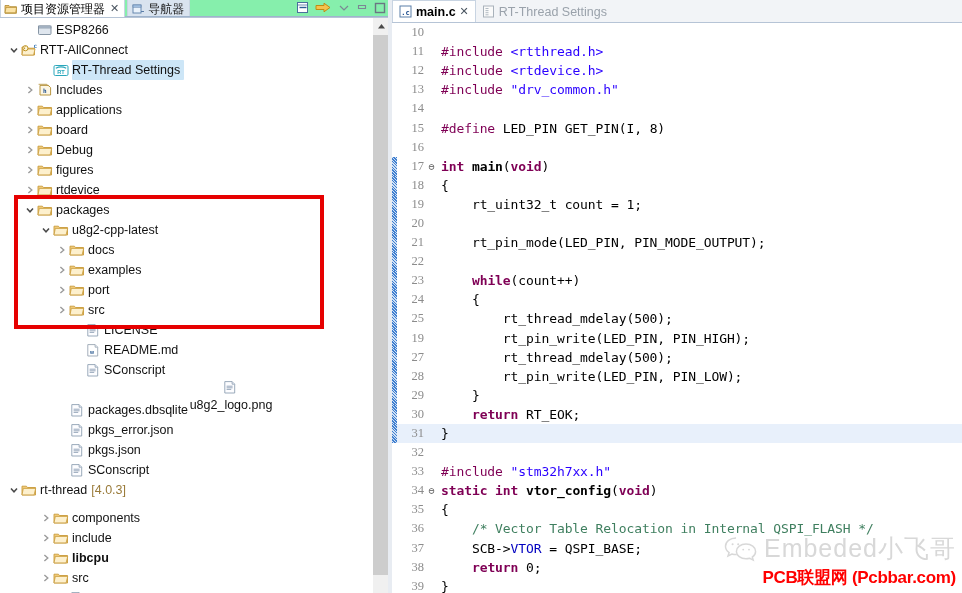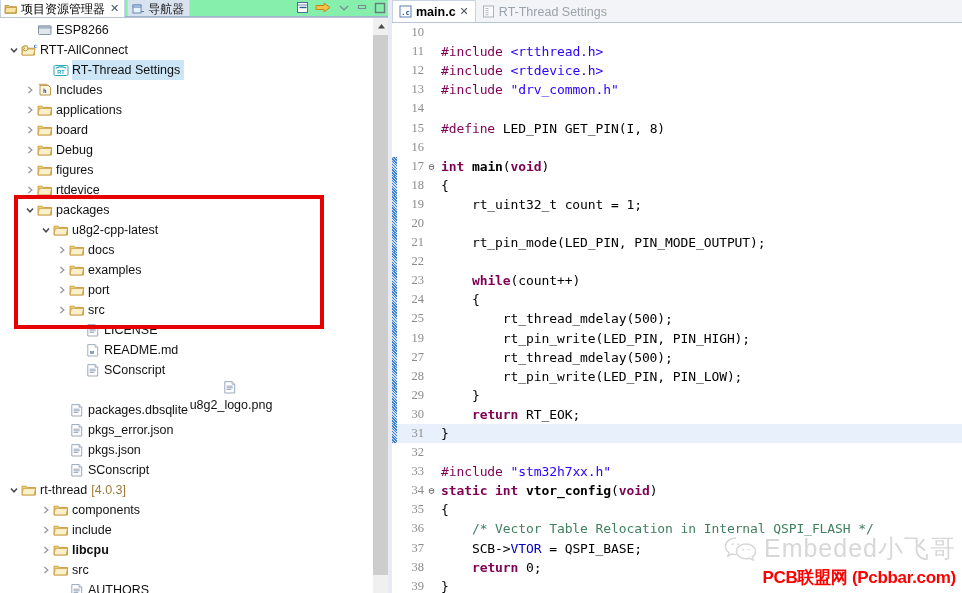--- a/index.html
+++ b/index.html
@@ -459,21 +459,21 @@
               </svg>
             </span>
             <span class="ico">
               <svg width="16" height="15" viewBox="0 0 16 15">
                 <path d="M1 3.2h4.4l1.1 1.3h8V12H1z" fill="#f3cd7f" stroke="#c89b3a" stroke-width=".9"></path>
                 <path d="M2.3 5.4h12.4L13.1 11.9H1z" fill="#fdf0cd" stroke="#c89b3a" stroke-width=".8"></path>
               </svg>
             </span>
             <span><span class="nm">rt-thread</span><span class="ver">[4.0.3]</span></span>
           </div>
-          <div class="row" style="padding-left: 40px;">
+          <div class="row" style="padding-left: 40px; margin-top: 8px;">
             <span class="twist">
               <svg width="10" height="10" viewBox="0 0 10 10">
                 <path d="M3.4 2l3.4 3-3.4 3" fill="none" stroke="#9b9b9b" stroke-width="1.4"></path>
               </svg>
             </span>
             <span class="ico">
               <svg width="16" height="15" viewBox="0 0 16 15">
                 <path d="M1 3.2h4.4l1.1 1.3h8V12H1z" fill="#f3cd7f" stroke="#c89b3a" stroke-width=".9"></path>
                 <path d="M2.3 5.4h12.4L13.1 11.9H1z" fill="#fdf0cd" stroke="#c89b3a" stroke-width=".8"></path>
               </svg>

